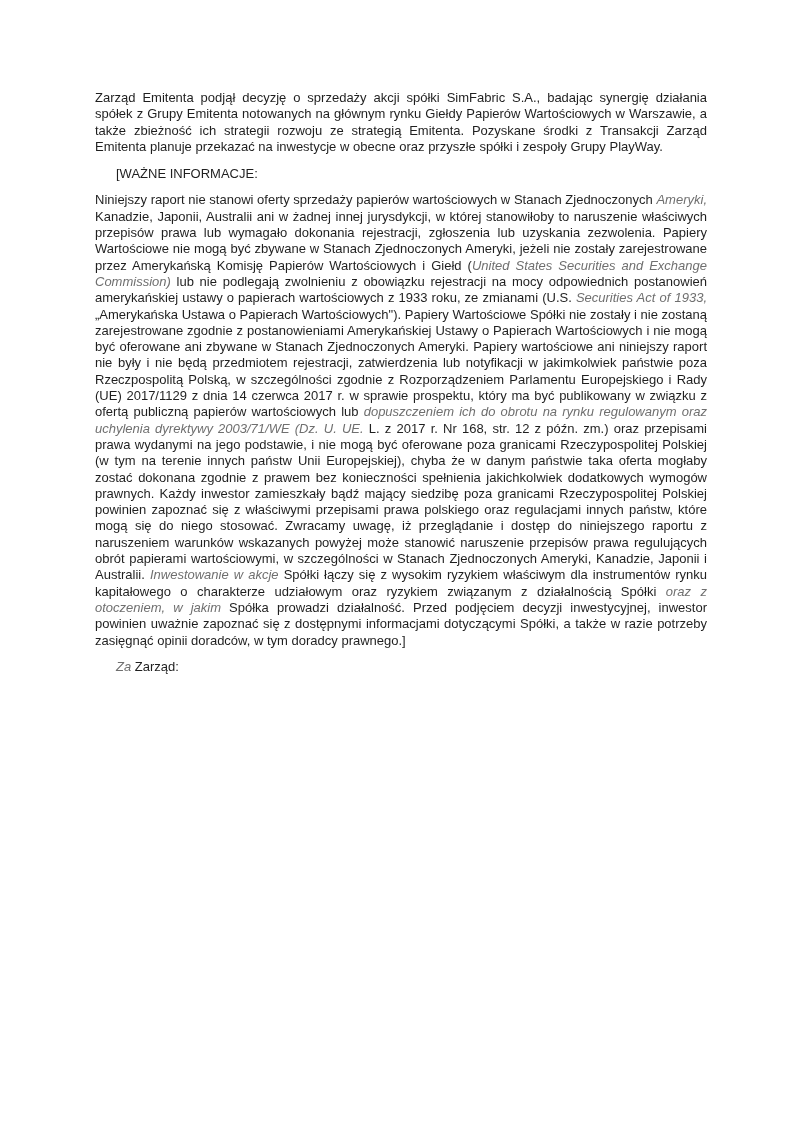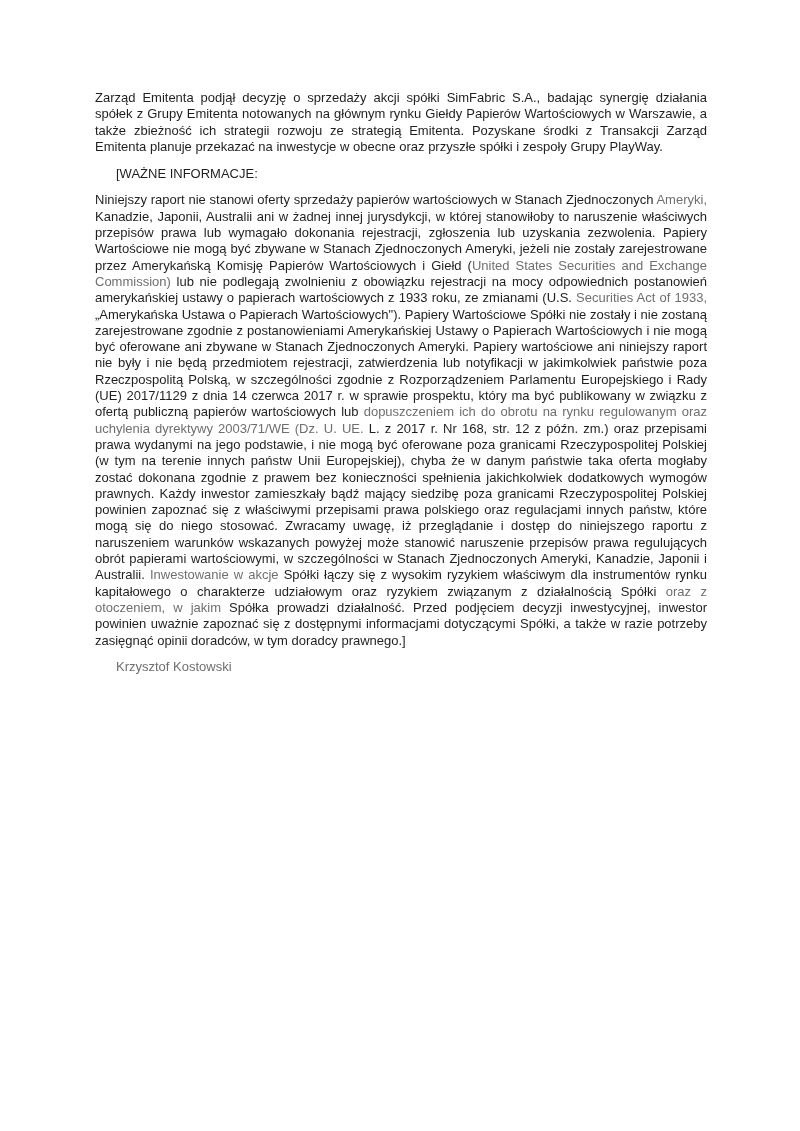--- a/index.html
+++ b/index.html
@@ -26,26 +26,26 @@
   .block{
     margin:0 0 10.5px 0;
     text-align:justify;
   }
   .block.align-left{
     text-align:left;
     padding-left:21px;
   }
   .run{white-space:normal;}
   .run-black{color:var(--text-black);}
-  .run-gray{color:var(--text-gray);}
+  .run-gray{color:var(--text-gray);font-style:italic;}
   .run-bold{color:var(--text-black);font-weight:bold;}
 </style>
 </head>
 <body>
 
 <div class="page">
   <div class="doc-body" id="doc-body">
       <p class="block align-justify"><span class="run run-black">Zarząd Emitenta podjął decyzję o sprzedaży akcji spółki SimFabric S.A., badając synergię działania spółek z Grupy Emitenta notowanych na głównym rynku Giełdy Papierów Wartościowych w Warszawie, a także zbieżność ich strategii rozwoju ze strategią Emitenta. Pozyskane środki z Transakcji Zarząd Emitenta planuje przekazać na inwestycje w obecne oraz przyszłe spółki i zespoły Grupy PlayWay.</span></p>
       <p class="block align-left"><span class="run run-black">[WAŻNE INFORMACJE:</span></p>
       <p class="block align-justify"><span class="run run-black">Niniejszy raport nie stanowi oferty sprzedaży papierów wartościowych w Stanach Zjednoczonych </span><span class="run run-gray">Ameryki,</span><span class="run run-black"> Kanadzie, Japonii, Australii ani w żadnej innej jurysdykcji, w której stanowiłoby to naruszenie właściwych przepisów prawa lub wymagało dokonania rejestracji, zgłoszenia lub uzyskania zezwolenia. Papiery Wartościowe nie mogą być zbywane w Stanach Zjednoczonych Ameryki, jeżeli nie zostały zarejestrowane przez Amerykańską Komisję Papierów Wartościowych i Giełd (</span><span class="run run-gray">United States Securities and Exchange Commission)</span><span class="run run-black"> lub nie podlegają zwolnieniu z obowiązku rejestracji na mocy odpowiednich postanowień amerykańskiej ustawy o papierach wartościowych z 1933 roku, ze zmianami (U.S. </span><span class="run run-gray">Securities Act of 1933,</span><span class="run run-black"> „Amerykańska Ustawa o Papierach Wartościowych"). Papiery Wartościowe Spółki nie zostały i nie zostaną zarejestrowane zgodnie z postanowieniami Amerykańskiej Ustawy o Papierach Wartościowych i nie mogą być oferowane ani zbywane w Stanach Zjednoczonych Ameryki. Papiery wartościowe ani niniejszy raport nie były i nie będą przedmiotem rejestracji, zatwierdzenia lub notyfikacji w jakimkolwiek państwie poza Rzeczpospolitą Polską, w szczególności zgodnie z Rozporządzeniem Parlamentu Europejskiego i Rady (UE) 2017/1129 z dnia 14 czerwca 2017 r. w sprawie prospektu, który ma być publikowany w związku z ofertą publiczną papierów wartościowych lub </span><span class="run run-gray">dopuszczeniem ich do obrotu na rynku regulowanym oraz uchylenia dyrektywy 2003/71/WE (Dz. U. UE.</span><span class="run run-black"> L. z 2017 r. Nr 168, str. 12 z późn. zm.) oraz przepisami prawa wydanymi na jego podstawie, i nie mogą być oferowane poza granicami Rzeczypospolitej Polskiej (w tym na terenie innych państw Unii Europejskiej), chyba że w danym państwie taka oferta mogłaby zostać dokonana zgodnie z prawem bez konieczności spełnienia jakichkolwiek dodatkowych wymogów prawnych. Każdy inwestor zamieszkały bądź mający siedzibę poza granicami Rzeczypospolitej Polskiej powinien zapoznać się z właściwymi przepisami prawa polskiego oraz regulacjami innych państw, które mogą się do niego stosować. Zwracamy uwagę, iż przeglądanie i dostęp do niniejszego raportu z naruszeniem warunków wskazanych powyżej może stanowić naruszenie przepisów prawa regulujących obrót papierami wartościowymi, w szczególności w Stanach Zjednoczonych Ameryki, Kanadzie, Japonii i Australii. </span><span class="run run-gray">Inwestowanie w akcje </span><span class="run run-black">Spółki łączy się z wysokim ryzykiem właściwym dla instrumentów rynku kapitałowego o charakterze udziałowym oraz ryzykiem związanym z działalnością Spółki </span><span class="run run-gray">oraz z otoczeniem, w jakim </span><span class="run run-black">Spółka prowadzi działalność. Przed podjęciem decyzji inwestycyjnej, inwestor powinien uważnie zapoznać się z dostępnymi informacjami dotyczącymi Spółki, a także w razie potrzeby zasięgnąć opinii doradców, w tym doradcy prawnego.]</span></p>
-      <p class="block align-left"><span class="run run-gray">Krzysztof Kostowski</span></p>
+      <p class="block align-left"><span class="run run-gray">Za </span><span class="run run-black">Zarząd:</span></p>
     </div>
 </div>
 
 </body></html>

